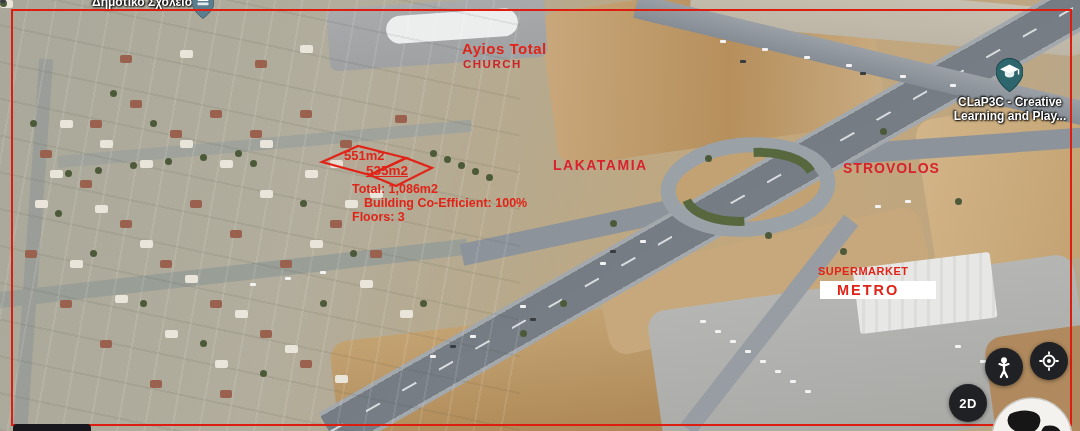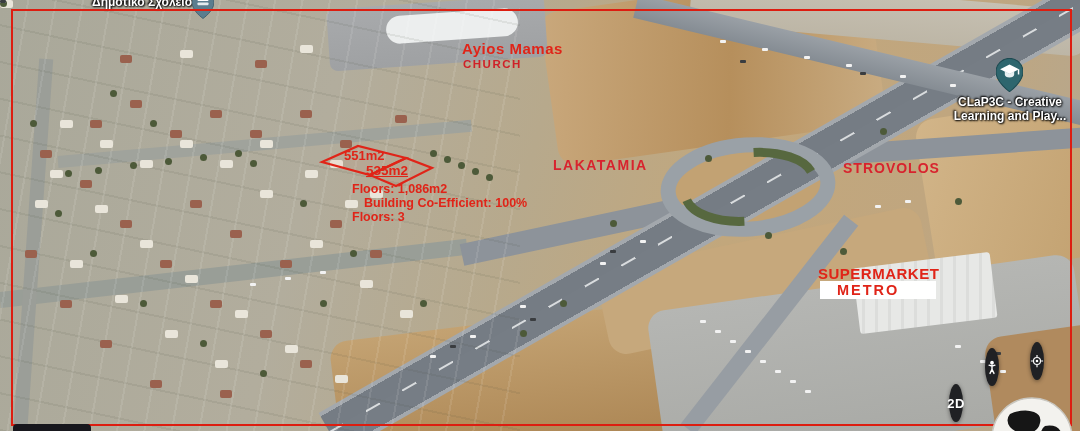--- a/index.html
+++ b/index.html
@@ -79,37 +79,37 @@
   .red-txt{position:absolute;color:#e02418;font-weight:bold;white-space:nowrap;}
   .church-name{left:462px;top:40px;font-size:15px;letter-spacing:.5px;}
   .church-type{left:463px;top:58px;font-size:11.5px;letter-spacing:1.5px;color:#cf2128;text-align:right;}
   .plot-a{left:344px;top:148px;font-size:13px;}
   .plot-b{left:366px;top:163px;font-size:13.5px;text-decoration:underline;}
   .info-1{left:352px;top:182px;font-size:12.5px;}
   .info-2{left:352px;top:196px;font-size:12.5px;padding-left:12px;}
   .info-3{left:352px;top:210px;font-size:12.5px;text-align:center;}
   .lakatamia{left:553px;top:157px;font-size:14px;letter-spacing:1.5px;color:#d8232e;text-align:center;}
   .strovolos{left:843px;top:160px;font-size:14px;letter-spacing:1px;color:#d8232e;}
-  .smkt-1{left:818px;top:265px;font-size:15px;letter-spacing:.5px;}
+  .smkt-1{left:818px;top:265px;font-size:11px;letter-spacing:.5px;}
   .metro-box{position:absolute;left:820px;top:281px;width:116px;height:18px;background:#ffffff;}
   .smkt-2{left:837px;top:282px;font-size:14.5px;letter-spacing:2px;}
 
   
   .glabel{position:absolute;color:#fff;font-weight:bold;font-size:12px;line-height:12.5px;text-align:center;
           text-shadow:0 0 2px #000,1px 1px 2px #000,-1px -1px 2px #000;white-space:nowrap;}
   .school-label{left:62px;top:-4px;width:160px;}
   .clap-label{left:932px;top:96px;width:156px;line-height:13.5px;}
 
   .pin{position:absolute;}
 
   
   .frame{position:absolute;left:11px;top:9px;width:1061px;height:417px;box-sizing:border-box;
          border:2px solid #dd1d10;pointer-events:none;}
   .blackbar{position:absolute;left:13px;top:424px;width:78px;height:8px;background:#17171d;border-radius:4px 4px 0 0;}
-  .cbtn{position:absolute;width:14px;height:38px;border-radius:50%;background:#202124;
+  .cbtn{position:absolute;width:38px;height:38px;border-radius:50%;background:#202124;
         display:flex;align-items:center;justify-content:center;color:#fff;
         box-shadow:0 1px 4px rgba(0,0,0,.45);cursor:pointer;}
   .btn-2d{left:949px;top:384px;font-size:13px;font-weight:bold;letter-spacing:.5px;}
   .btn-peg{left:985px;top:348px;}
   .btn-loc{left:1030px;top:342px;}
   .globe{position:absolute;left:990px;top:396px;width:84px;height:84px;}
 </style>
 </head>
 <body>
 
@@ -149,25 +149,25 @@
     <div class="dot trees"></div>
     <div class="dot cars-w"></div>
     <div class="dot cars-d"></div>
   </div>
 
   <svg class="layer" width="1080" height="431">
     <polygon points="322,162 358,146 406,158 370,175" fill="rgba(255,40,20,0.04)" stroke="#e02418" stroke-width="2.2"></polygon>
     <polygon points="370,175 406,158 432,168 396,186" fill="rgba(255,40,20,0.04)" stroke="#e02418" stroke-width="2.2"></polygon>
   </svg>
 
-  <div class="red-txt church-name">Ayios Mamas</div>
+  <div class="red-txt church-name">Ayios Total</div>
   <div class="red-txt church-type">CHURCH</div>
   <div class="red-txt plot-a">551m2</div>
   <div class="red-txt plot-b">535m2</div>
-  <div class="red-txt info-1">Floors: 1,086m2</div>
+  <div class="red-txt info-1">Total: 1,086m2</div>
   <div class="red-txt info-2">Building Co-Efficient: 100%</div>
   <div class="red-txt info-3">Floors: 3</div>
   <div class="red-txt lakatamia">LAKATAMIA</div>
   <div class="red-txt strovolos">STROVOLOS</div>
   <div class="red-txt smkt-1">SUPERMARKET</div>
   <div class="metro-box"></div>
   <div class="red-txt smkt-2">METRO</div>
 
   <div class="glabel school-label">
     <div>Δημοτικό Σχολείο</div>

